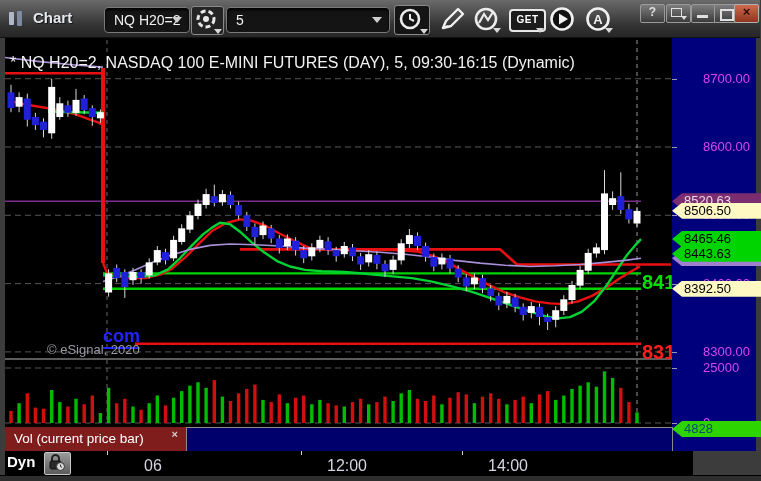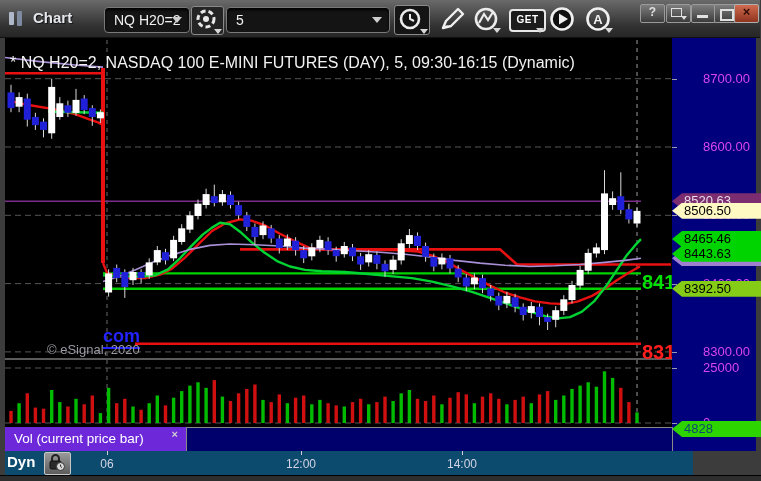--- a/index.html
+++ b/index.html
@@ -40,27 +40,27 @@
   #direction-label{position:absolute;left:15px;top:320px;z-index:3;background:#00d800;color:#000;font-size:17px;font-weight:bold;padding:1px 7px 2px 7px;}
   #watermark{position:absolute;left:103px;top:326px;z-index:3;color:#2323ff;font-size:18px;font-weight:bold;border-bottom:2px solid #2323ff;}
   #copyright{position:absolute;left:7px;top:342px;z-index:3;color:#9a9aa4;font-size:13px;margin-left:40px;}
   .big-level{position:absolute;z-index:3;font-size:20px;font-weight:bold;width:40px;margin-top:11px;}
   
   #price-axis{position:absolute;left:672px;top:38px;width:84px;height:413px;background:#00007c;z-index:4;}
   .ax-tick{position:absolute;left:7px;height:16px;line-height:16px;color:#d946ef;font-size:13px;white-space:nowrap;margin-left:24px;}
   .ax-dash{position:absolute;left:0;width:5px;height:1px;background:#9a9ab4;}
   .ax-flag{position:absolute;left:0;width:78px;height:16px;line-height:16px;font-size:13px;padding-left:12px;clip-path:polygon(0 50%,10px 0,100% 0,100% 100%,10px 100%);white-space:nowrap;}
   
-  #vol-tab{position:absolute;left:5px;top:427px;width:181px;height:24px;background:#6d28d9;z-index:5;color:#fff;font-size:13.5px;line-height:23px;padding-left:9px;box-sizing:border-box;}
+  #vol-tab{position:absolute;left:5px;top:427px;width:181px;height:24px;background:#7f1d1d;z-index:5;color:#fff;font-size:13.5px;line-height:23px;padding-left:9px;box-sizing:border-box;}
   #vol-tab-close{position:absolute;right:8px;top:2px;color:#cfcfcf;font-size:11px;font-weight:bold;line-height:11px;}
   #tab-strip{position:absolute;left:186px;top:427px;width:487px;height:25px;background:#00006c;border:1px solid #8a8a8a;box-sizing:border-box;z-index:5;}
-  #time-axis{position:absolute;left:5px;top:451px;width:688px;height:24px;background:#0c4a6e;z-index:5;}
+  #time-axis{position:absolute;left:5px;top:451px;width:688px;height:24px;background:#000000;z-index:5;}
   #dyn-label{position:absolute;left:2px;top:2px;color:#fff;font-size:15px;font-weight:bold;}
   #lock-btn{position:absolute;left:39px;top:1px;width:25px;height:21px;background:linear-gradient(#9a9a9a,#5c5c5c);border:1px solid #c8c8c8;border-radius:2px;}
-  .time-label{position:absolute;top:6px;color:#d4d4e4;font-size:12px;transform:translateX(-50%);}
+  .time-label{position:absolute;top:6px;color:#d4d4e4;font-size:16px;transform:translateX(-50%);margin-left:46px;}
   .time-tick{position:absolute;top:0;width:1px;height:4px;background:#cfcfcf;}
   #bottom-frame{position:absolute;left:0;top:475px;width:761px;height:6px;background:#2e2e2e;border-top:1px solid #000;z-index:6;}
 </style>
 </head>
 <body>
 
 <div id="win">
 
   <div id="titlebar">
     <span class="app-icon">
@@ -430,21 +430,21 @@
       <div class="ax-tick" style="top: 169.3px;">8500.00</div>
       <span class="ax-dash" style="top: 245.6px;"></span>
       <div class="ax-tick" style="top: 237.6px;">8400.00</div>
       <span class="ax-dash" style="top: 313.9px;"></span>
       <div class="ax-tick" style="top: 305.9px;">8300.00</div>
       <div class="ax-flag" style="top: 155.21px; background: rgb(123, 45, 111); color: rgb(232, 220, 232);">8520.63</div>
       <div class="ax-flag" style="top: 212.329px; background: rgb(159, 127, 208); color: rgb(0, 0, 0);"></div>
       <div class="ax-flag" style="top: 164.861px; background: #fef9c3; color: rgb(0, 0, 0);">8506.50</div>
       <div class="ax-flag" style="top: 192.891px; background: rgb(0, 212, 0); color: rgb(0, 0, 0);">8465.46</div>
       <div class="ax-flag" style="top: 207.801px; background: rgb(0, 212, 0); color: rgb(0, 0, 0);">8443.63</div>
-      <div class="ax-flag" style="top: 242.722px; background: #84cc16; color: rgb(0, 0, 0);">8392.50</div>
+      <div class="ax-flag" style="top: 242.722px; background: #fef9c3; color: rgb(0, 0, 0);">8392.50</div>
       <span class="ax-dash" style="top: 330px;"></span>
       <div class="ax-tick" style="top: 322px;">25000</div>
       <span class="ax-dash" style="top: 385px;"></span>
       <div class="ax-tick" style="top: 377px;">0</div>
       <div class="ax-flag" style="top: 383px; background: rgb(46, 212, 0); color: #0c4a6e;">4828</div>
     </div>
 
   <div id="vol-tab">
     <span>Vol (current price bar)</span>
     <span id="vol-tab-close">×</span>

